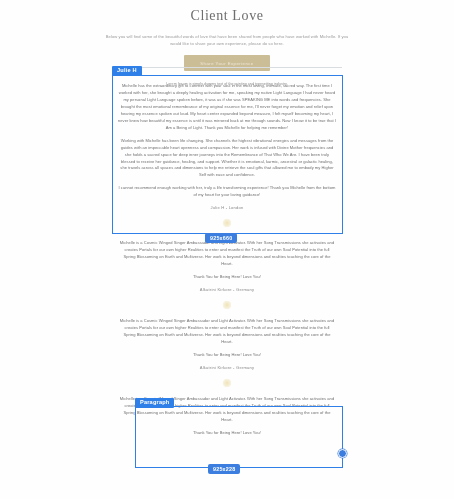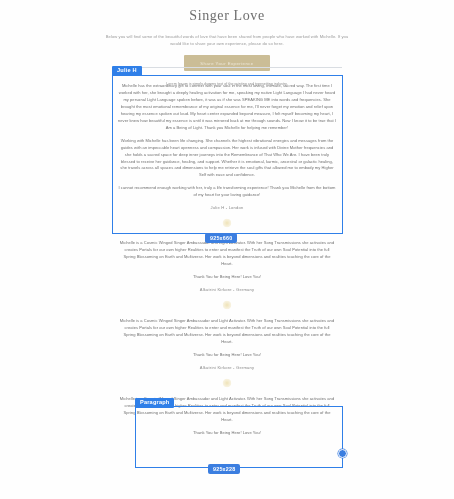--- a/index.html
+++ b/index.html
@@ -156,21 +156,21 @@
     width: 454px;
   }
   .sel-inner-pad { padding: 5px 0 4px; }
 </style>
 </head>
 <body>
 
 <div class="page">
 
   <div class="hero">
-    <div class="hero-title">Singer Love</div>
+    <div class="hero-title">Client Love</div>
     <div class="hero-sub">Below you will find some of the beautiful words of love that have been shared from people who have worked with Michelle. If you would like to share your own experience, please do so here.</div>
     <div class="cta-wrap">
       <button class="cta-btn">Share Your Experience</button>
     </div>
   </div>
 
   <div class="lorem-strip">Lorem Ipsum is simply dummy text of the printing and typesetting industry.</div>
 
   <div class="body-scroll">
 

